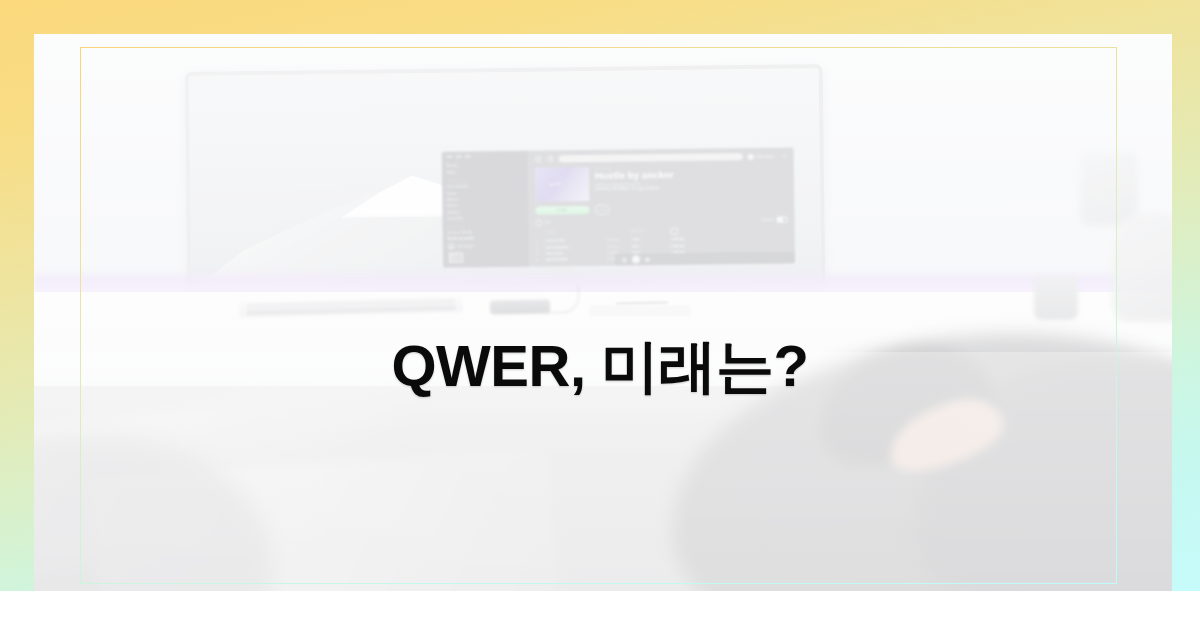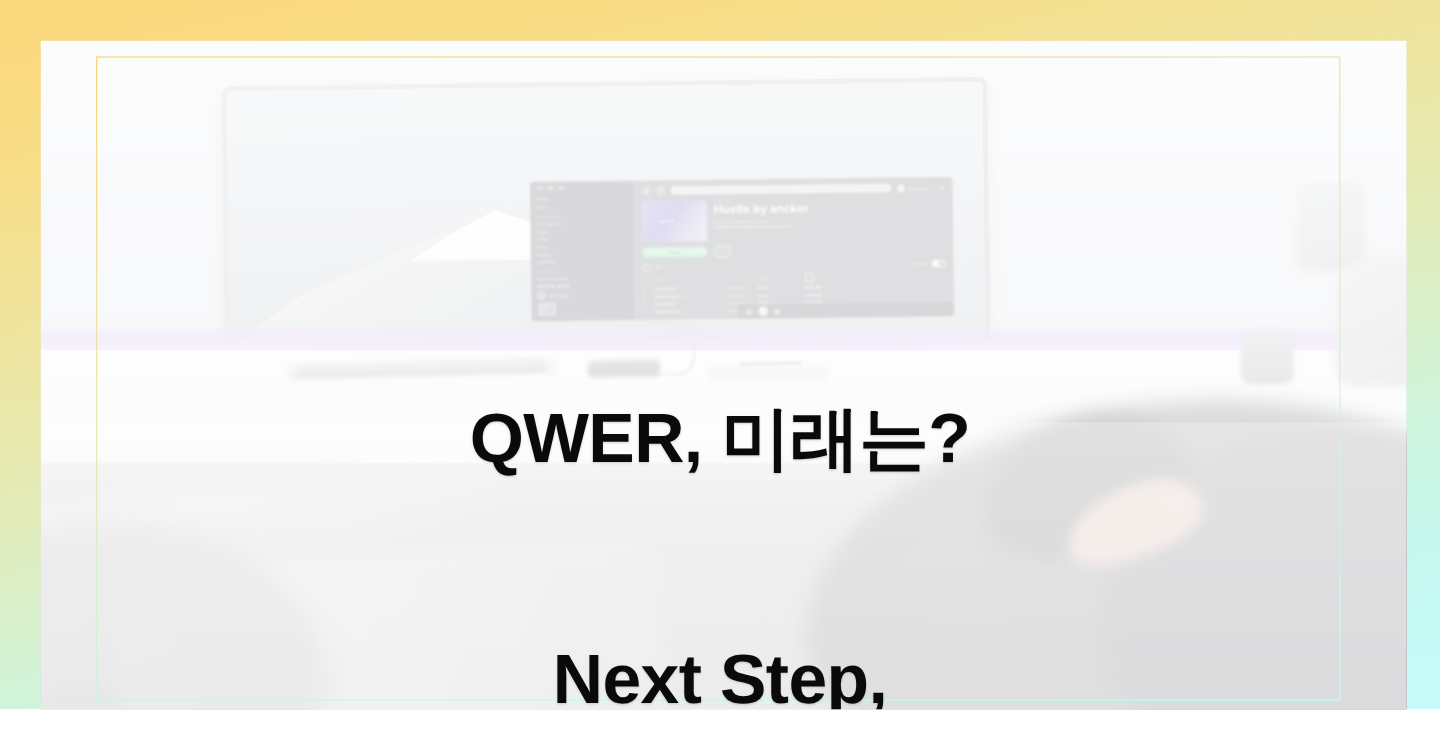--- a/index.html
+++ b/index.html
@@ -761,17 +761,16 @@
     </div>
 
     <div class="veil"></div>
     <div class="veil-bottom"></div>
   </div>
 
   <div class="hairline"></div>
 
   <div class="headline">
     <span class="ln">QWER, 미래는?</span>
-    <span class="ln">Next Step,</span>
     
   </div>
 
 </div>
 
 </body></html>

